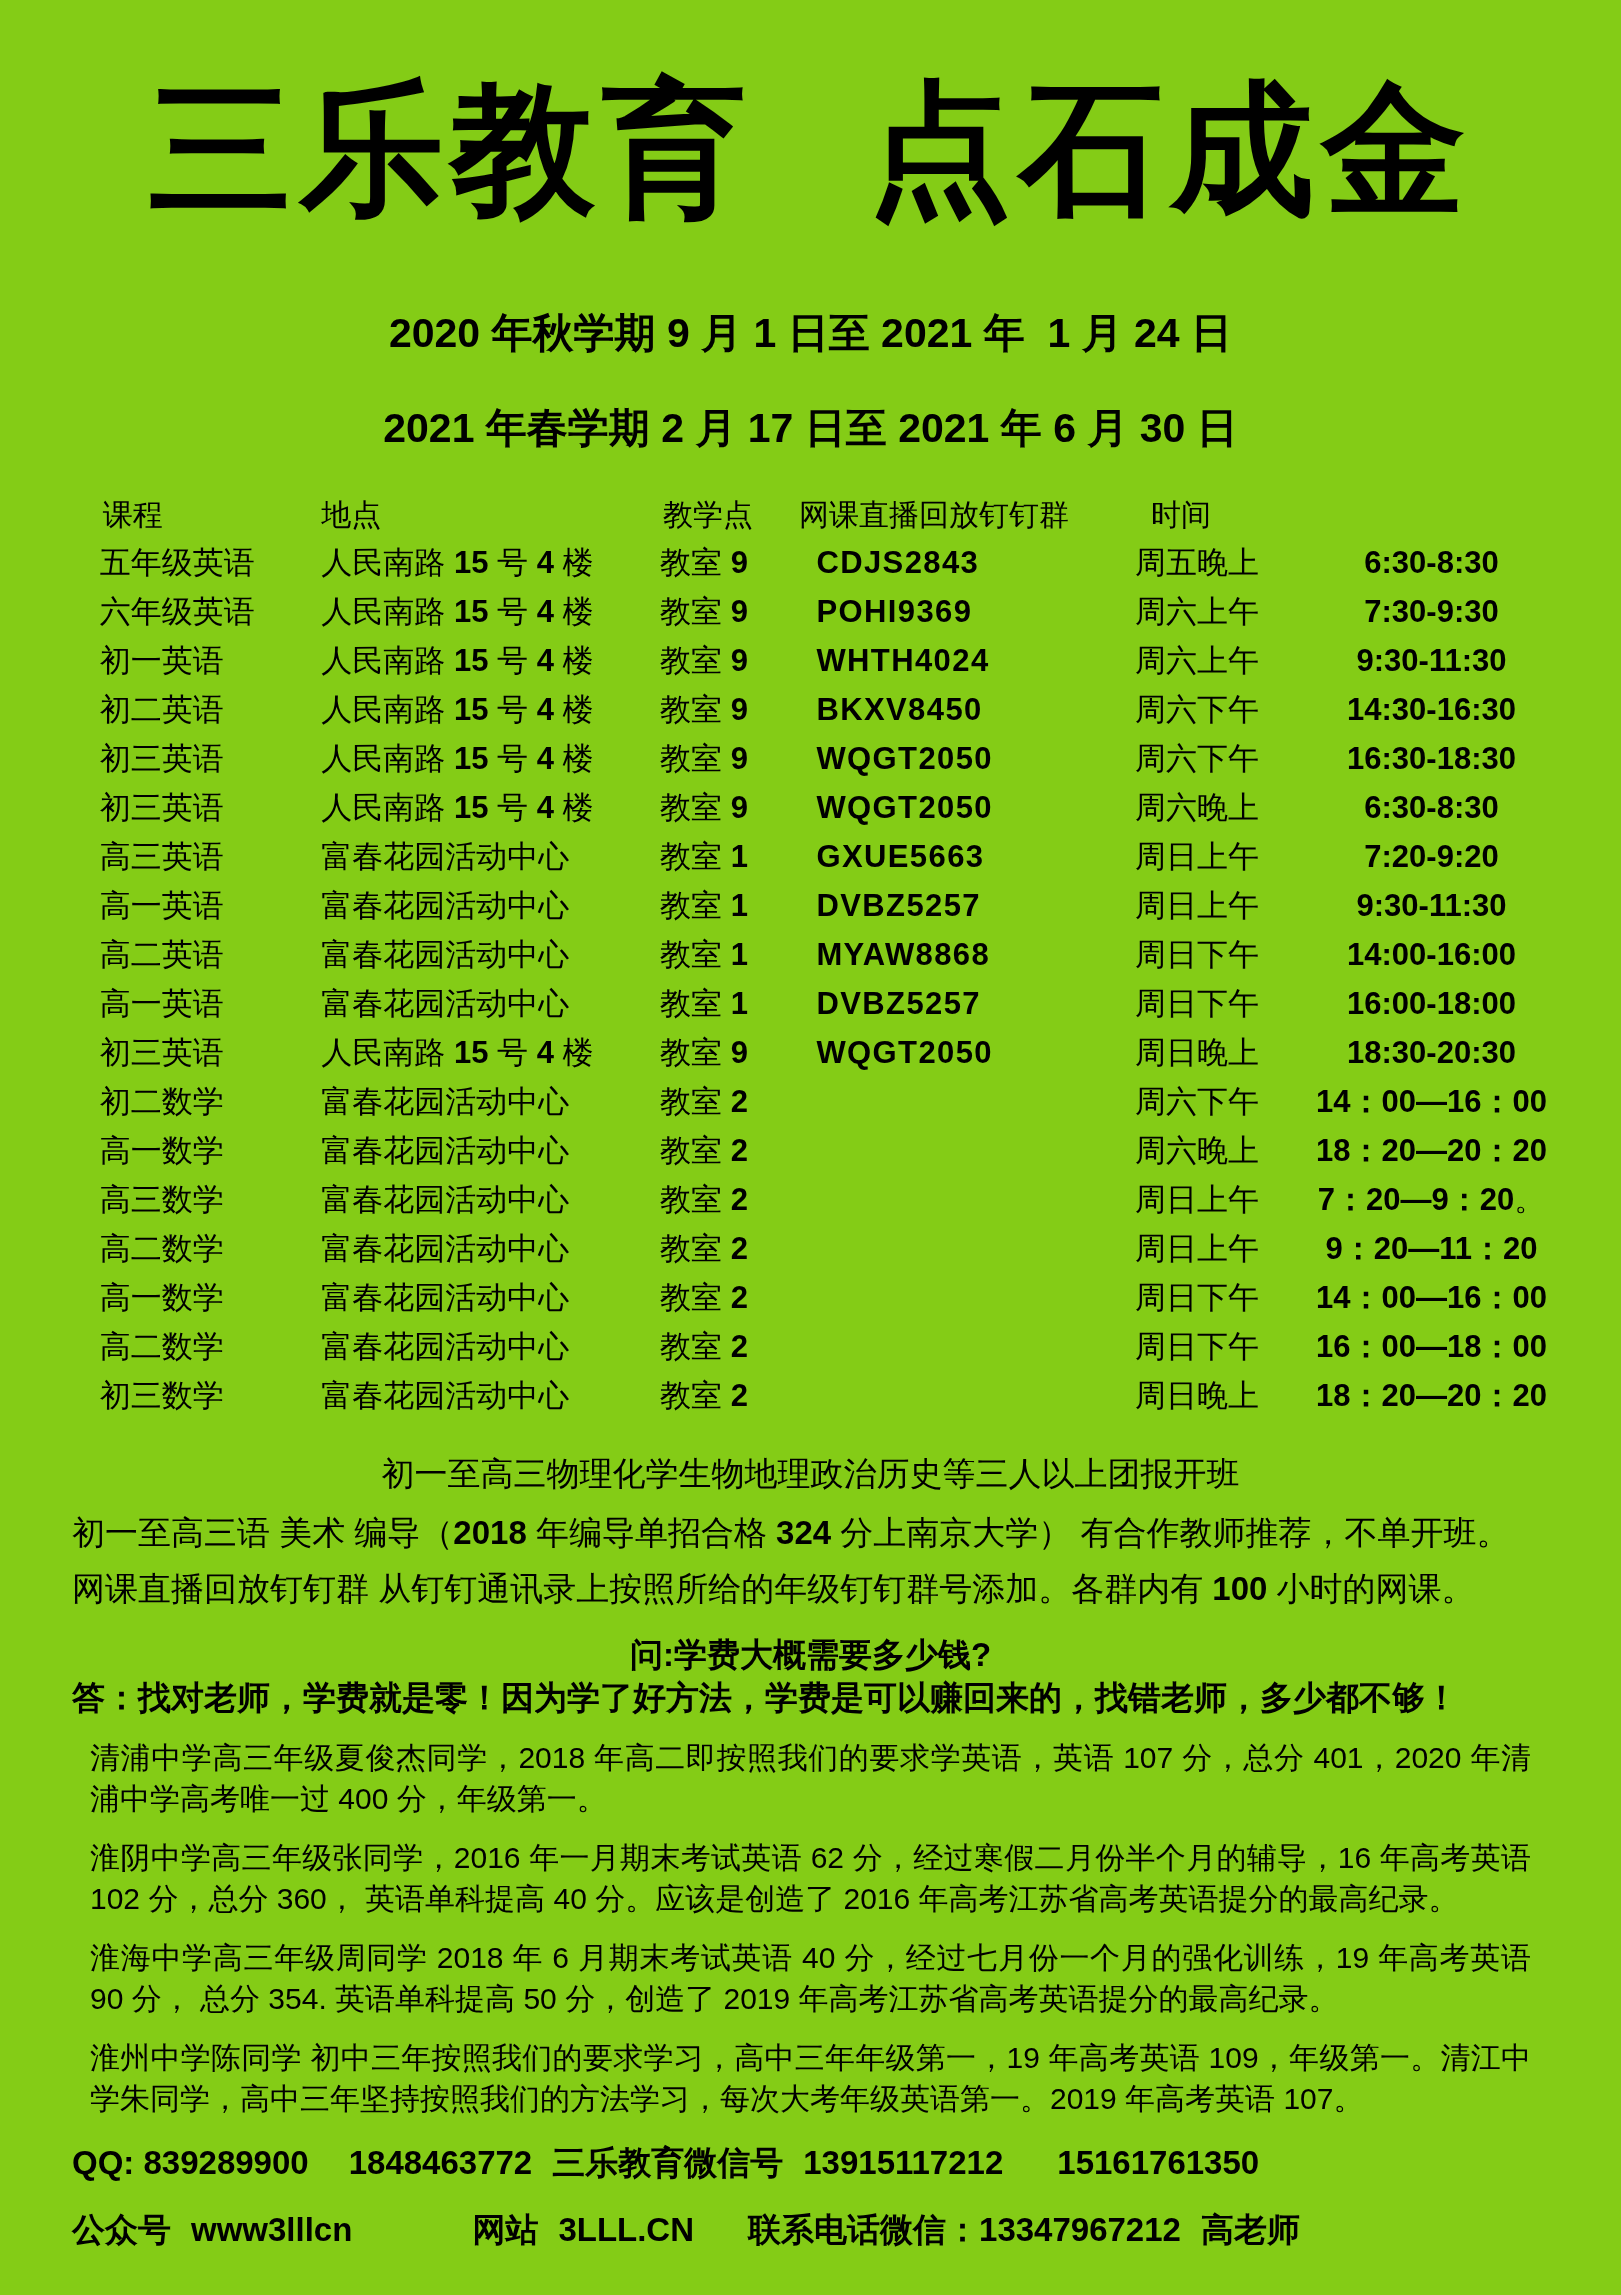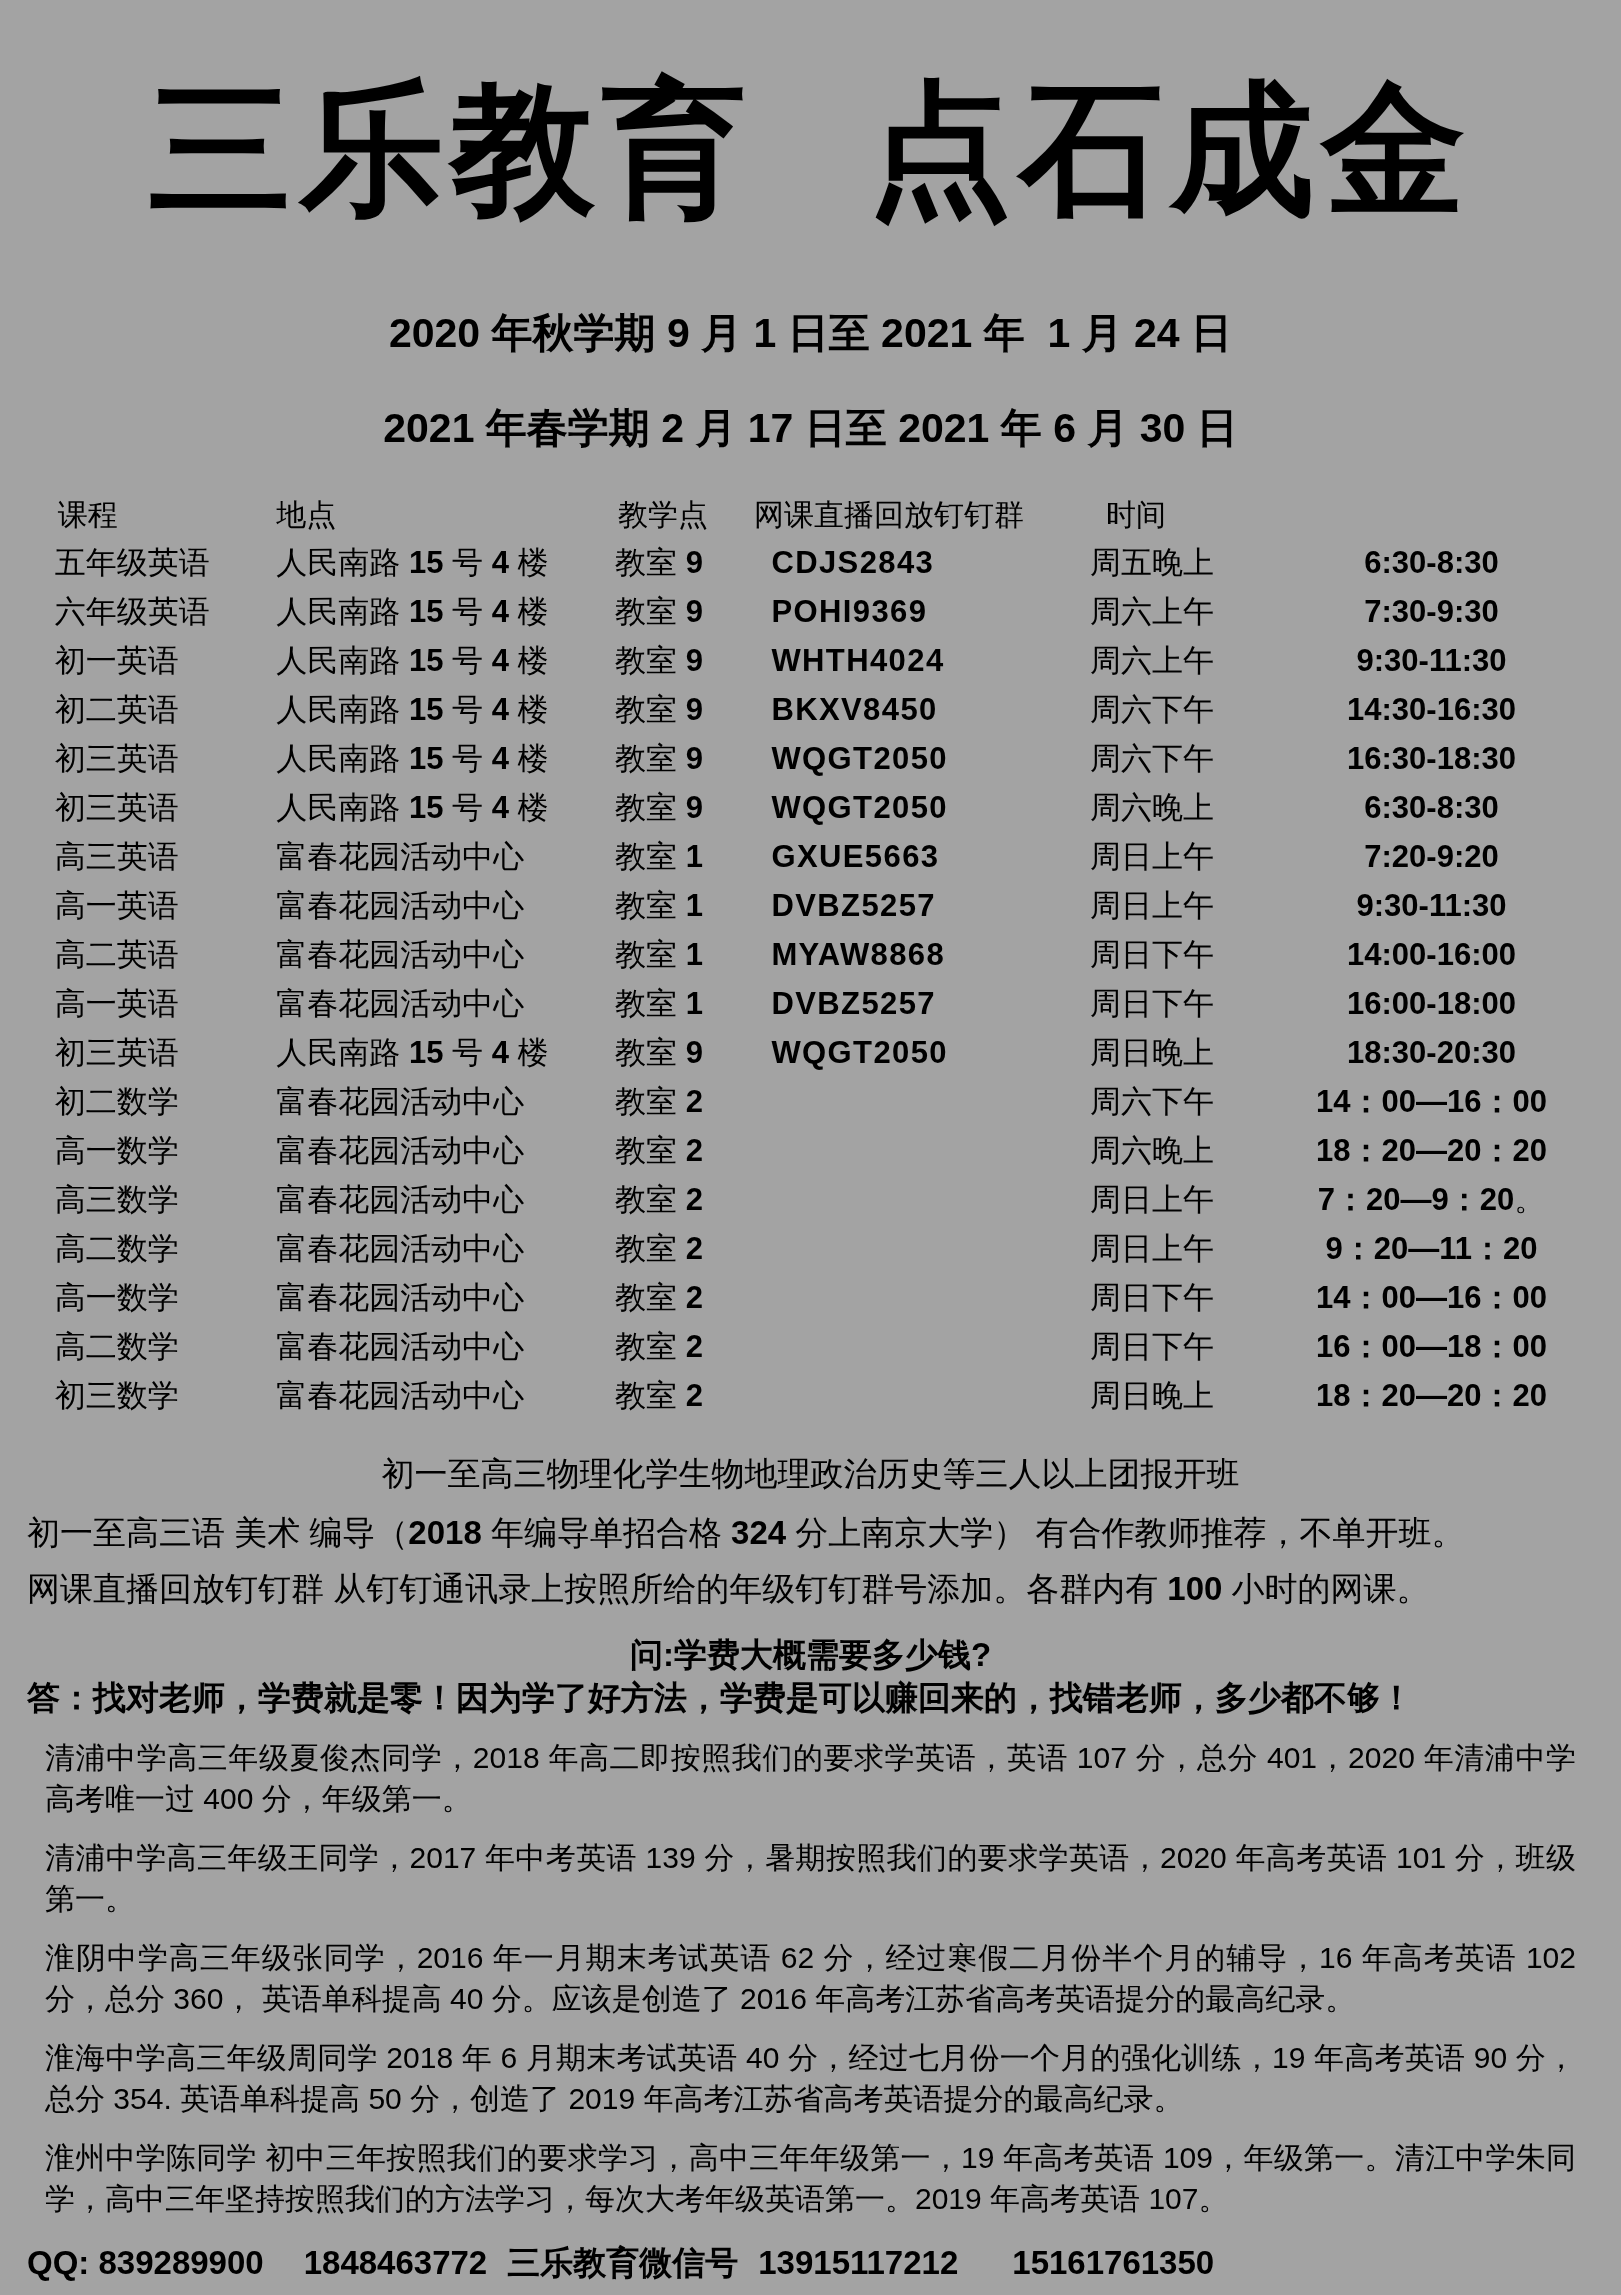--- a/index.html
+++ b/index.html
@@ -1,21 +1,21 @@
 <!DOCTYPE html>
 <html style="font-size:11.6px"><head>
 <meta charset="utf-8">
 <style>
   html,body{margin:0;padding:0;background:#ffffff;}
   .page{
     position:relative;
     width:1621px;height:2295px;
     box-sizing:border-box;
-    padding:0 27px;
-    background:#a3a3a3;color:#000000;
+    padding:0 72px;
+    background:#84cc16;color:#000000;
     font-family:"Liberation Sans","DejaVu Sans",sans-serif;
     overflow:hidden;
   }
   
   .brand-title{
     margin-top:35px;height:233px;
     display:flex;align-items:center;justify-content:center;
     font-family:"DejaVu Serif","Liberation Serif",serif;
     font-weight:bold;font-size:144px;letter-spacing:7.2px;
     white-space:pre;
@@ -254,21 +254,20 @@
 
   <div class="note note-center">初一至高三物理化学生物地理政治历史等三人以上团报开班</div>
   <div class="note note-art autobold">初一至高三语 美术 编导（<b>2018</b> 年编导单招合格 <b>324</b> 分上南京大学） 有合作教师推荐，不单开班。</div>
   <div class="note note-ding autobold">网课直播回放钉钉群 从钉钉通讯录上按照所给的年级钉钉群号添加。各群内有 <b>100</b> 小时的网课。</div>
 
   <div class="qa-q">问:学费大概需要多少钱?</div>
   <div class="qa-a">答：找对老师，学费就是零！因为学了好方法，学费是可以赚回来的，找错老师，多少都不够！</div>
 
   <div class="testimonials">
     <p>清浦中学高三年级夏俊杰同学，2018 年高二即按照我们的要求学英语，英语 107 分，总分 401，2020 年清浦中学高考唯一过 400 分，年级第一。</p>
-    <p>清浦中学高三年级王同学，2017 年中考英语 139 分，暑期按照我们的要求学英语，2020 年高考英语 101 分，班级第一。</p>
     <p>淮阴中学高三年级张同学，2016 年一月期末考试英语 62 分，经过寒假二月份半个月的辅导，16 年高考英语 102 分，总分 360， 英语单科提高 40 分。应该是创造了 2016 年高考江苏省高考英语提分的最高纪录。</p>
     <p>淮海中学高三年级周同学 2018 年 6 月期末考试英语 40 分，经过七月份一个月的强化训练，19 年高考英语 90 分， 总分 354. 英语单科提高 50 分，创造了 2019 年高考江苏省高考英语提分的最高纪录。</p>
     <p>淮州中学陈同学 初中三年按照我们的要求学习，高中三年年级第一，19 年高考英语 109，年级第一。清江中学朱同学，高中三年坚持按照我们的方法学习，每次大考年级英语第一。2019 年高考英语 107。</p>
   </div>
 
   <div class="contact-line contact-qq">
     <span>QQ: </span><span>839289900</span><span class="gap-m">1848463772</span><span class="gap-s">三乐教育微信号</span><span class="gap-s">13915117212</span><span class="gap-l">15161761350</span>
   </div>
 
   <div class="contact-line contact-bottom">

